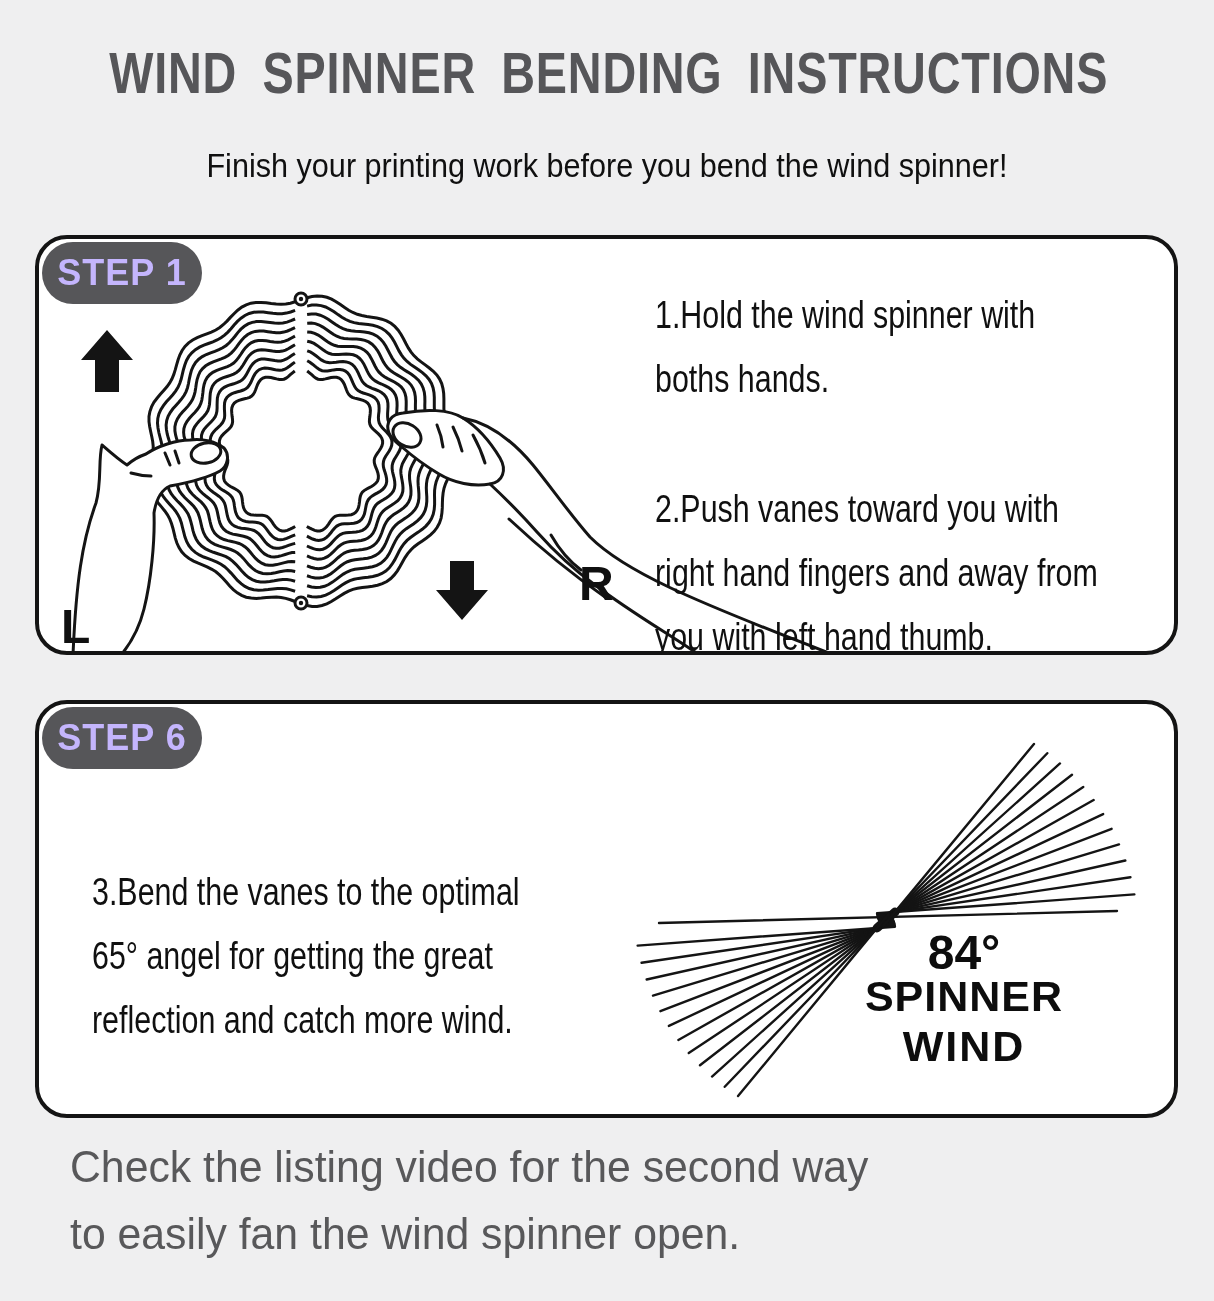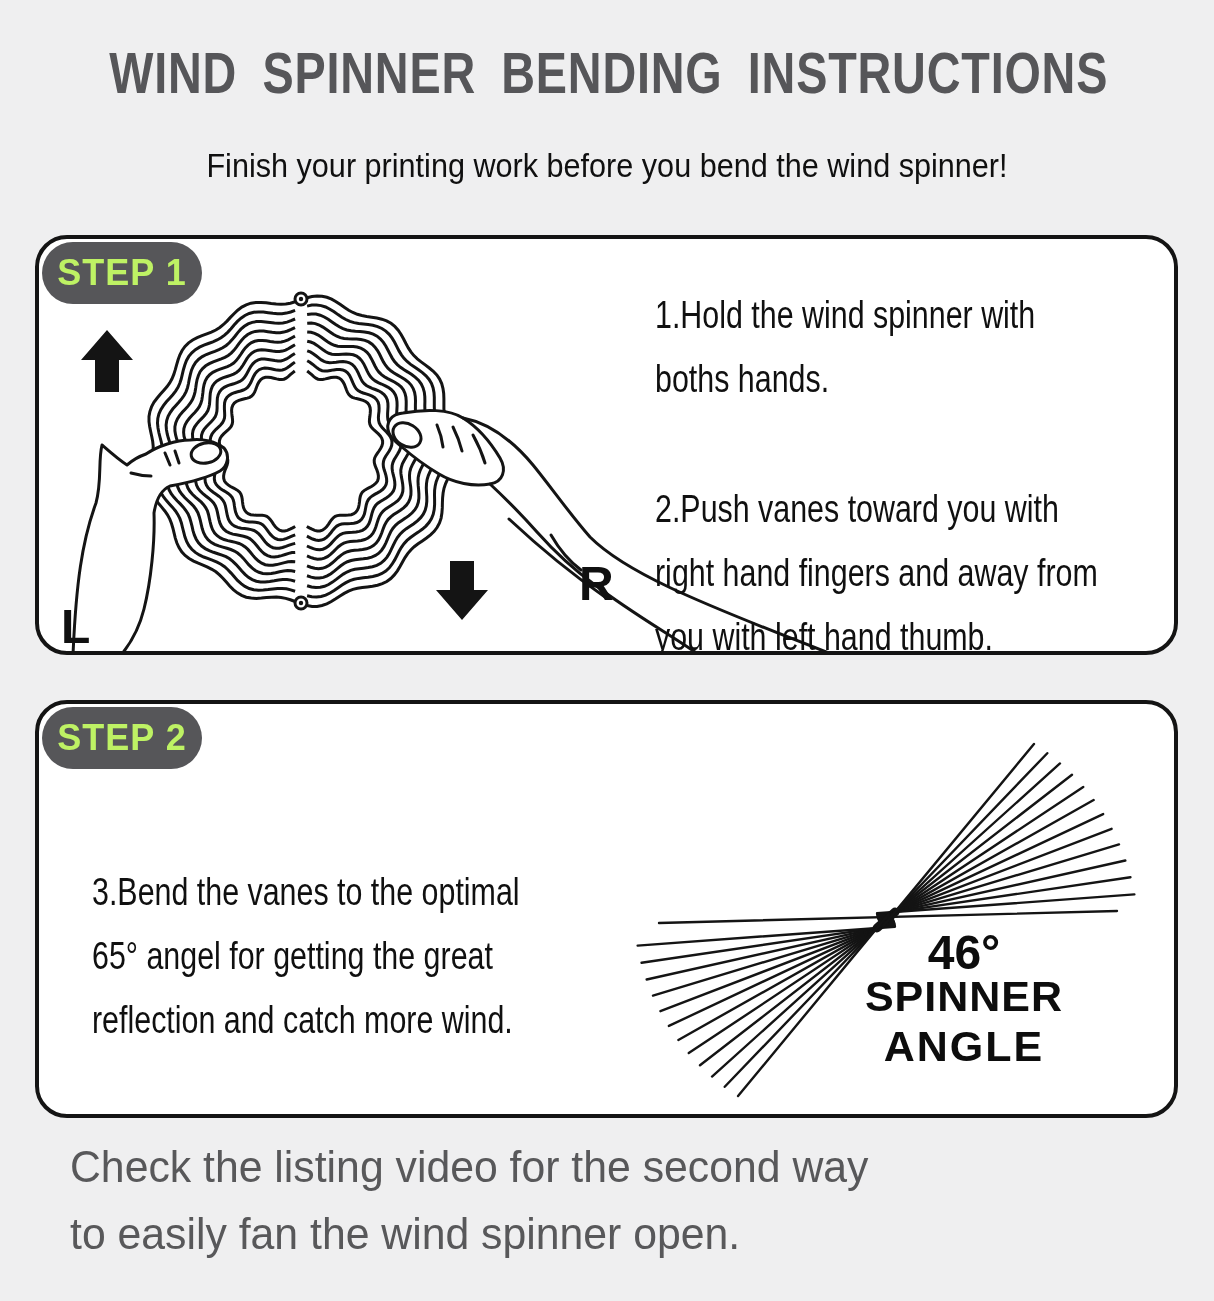--- a/index.html
+++ b/index.html
@@ -24,21 +24,21 @@
     transform:scaleX(.9);transform-origin:50% 0;
   }
   .panel{
     position:absolute;left:35px;width:1143px;background:var(--panel-bg);
     border:4px solid var(--ink);border-radius:32px;overflow:hidden;
   }
   #panel1{top:235px;height:420px}
   #panel2{top:700px;height:418px}
   .badge{
     position:absolute;left:3px;top:3px;width:160px;height:62px;
-    background:var(--accent-gray);border-radius:31px;color:#bef264;
+    background:var(--accent-gray);border-radius:31px;color:#c4b5fd;
     font-size:36px;font-weight:700;letter-spacing:1px;
     display:flex;align-items:center;justify-content:center;z-index:3;
   }
   .art{position:absolute;left:0;top:0;z-index:1}
   .instr{
     position:absolute;z-index:2;font-size:38px;font-weight:500;color:#101010;
     line-height:64px;white-space:nowrap;transform:scaleX(.8);transform-origin:0 0;
   }
   #instr1a{left:616px;top:44px}
   #instr1b{left:616px;top:238px}
@@ -151,21 +151,21 @@
     <div>boths hands.</div>
   </div>
   <div class="instr" id="instr1b">
     <div>2.Push vanes toward you with</div>
     <div>right hand fingers and away from</div>
     <div>you with left hand thumb.</div>
   </div>
 </section>
 
 <section class="panel" id="panel2">
-  <div class="badge">STEP 2</div>
+  <div class="badge">STEP 6</div>
 
   <div class="instr" id="instr2">
     <div>3.Bend the vanes to the optimal</div>
     <div>65° angel for getting the great</div>
     <div>reflection and catch more wind.</div>
   </div>
 
   <svg id="art2" class="art" width="1135" height="410" viewBox="0 0 1135 410">
     <g id="fanlines">
         <line x1="620" y1="219" x2="1078" y2="207" stroke="#141414" stroke-width="2.4" stroke-linecap="round"></line>
@@ -190,21 +190,21 @@
         <line x1="852.2227902227625" y1="212.96767303424642" x2="661.0052772278453" y2="361.29118001826674" stroke="#141414" stroke-width="2.4" stroke-linecap="round"></line>
         <line x1="842.623393141407" y1="220.04435091445944" x2="1020.9781512559815" y2="59.45300538833348" stroke="#141414" stroke-width="2.4" stroke-linecap="round"></line>
         <line x1="851.376606858593" y1="211.95564908554056" x2="673.0218487440185" y2="372.5469946116665" stroke="#141414" stroke-width="2.4" stroke-linecap="round"></line>
         <line x1="843.5414228703327" y1="220.99168410577053" x2="1008.2714982514894" y2="49.21274981836032" stroke="#141414" stroke-width="2.4" stroke-linecap="round"></line>
         <line x1="850.4585771296673" y1="211.00831589422947" x2="685.7285017485106" y2="382.7872501816397" stroke="#141414" stroke-width="2.4" stroke-linecap="round"></line>
         <line x1="844.5263681845236" y1="221.8692383699642" x2="994.9584297652143" y2="40.02811307487795" stroke="#141414" stroke-width="2.4" stroke-linecap="round"></line>
         <line x1="849.4736318154764" y1="210.1307616300358" x2="699.0415702347857" y2="391.971886925122" stroke="#141414" stroke-width="2.4" stroke-linecap="round"></line>
       </g>
   </svg>
 
-  <div class="angle-text" id="angleVal">46°</div>
+  <div class="angle-text" id="angleVal">84°</div>
   <div class="angle-text" id="angleW1">SPINNER</div>
-  <div class="angle-text" id="angleW2">ANGLE</div>
+  <div class="angle-text" id="angleW2">WIND</div>
 </section>
 
 <div class="footer">
   <div>Check the listing video for the second way</div>
   <div>to easily fan the wind spinner open.</div>
 </div>
 
 </body></html>

